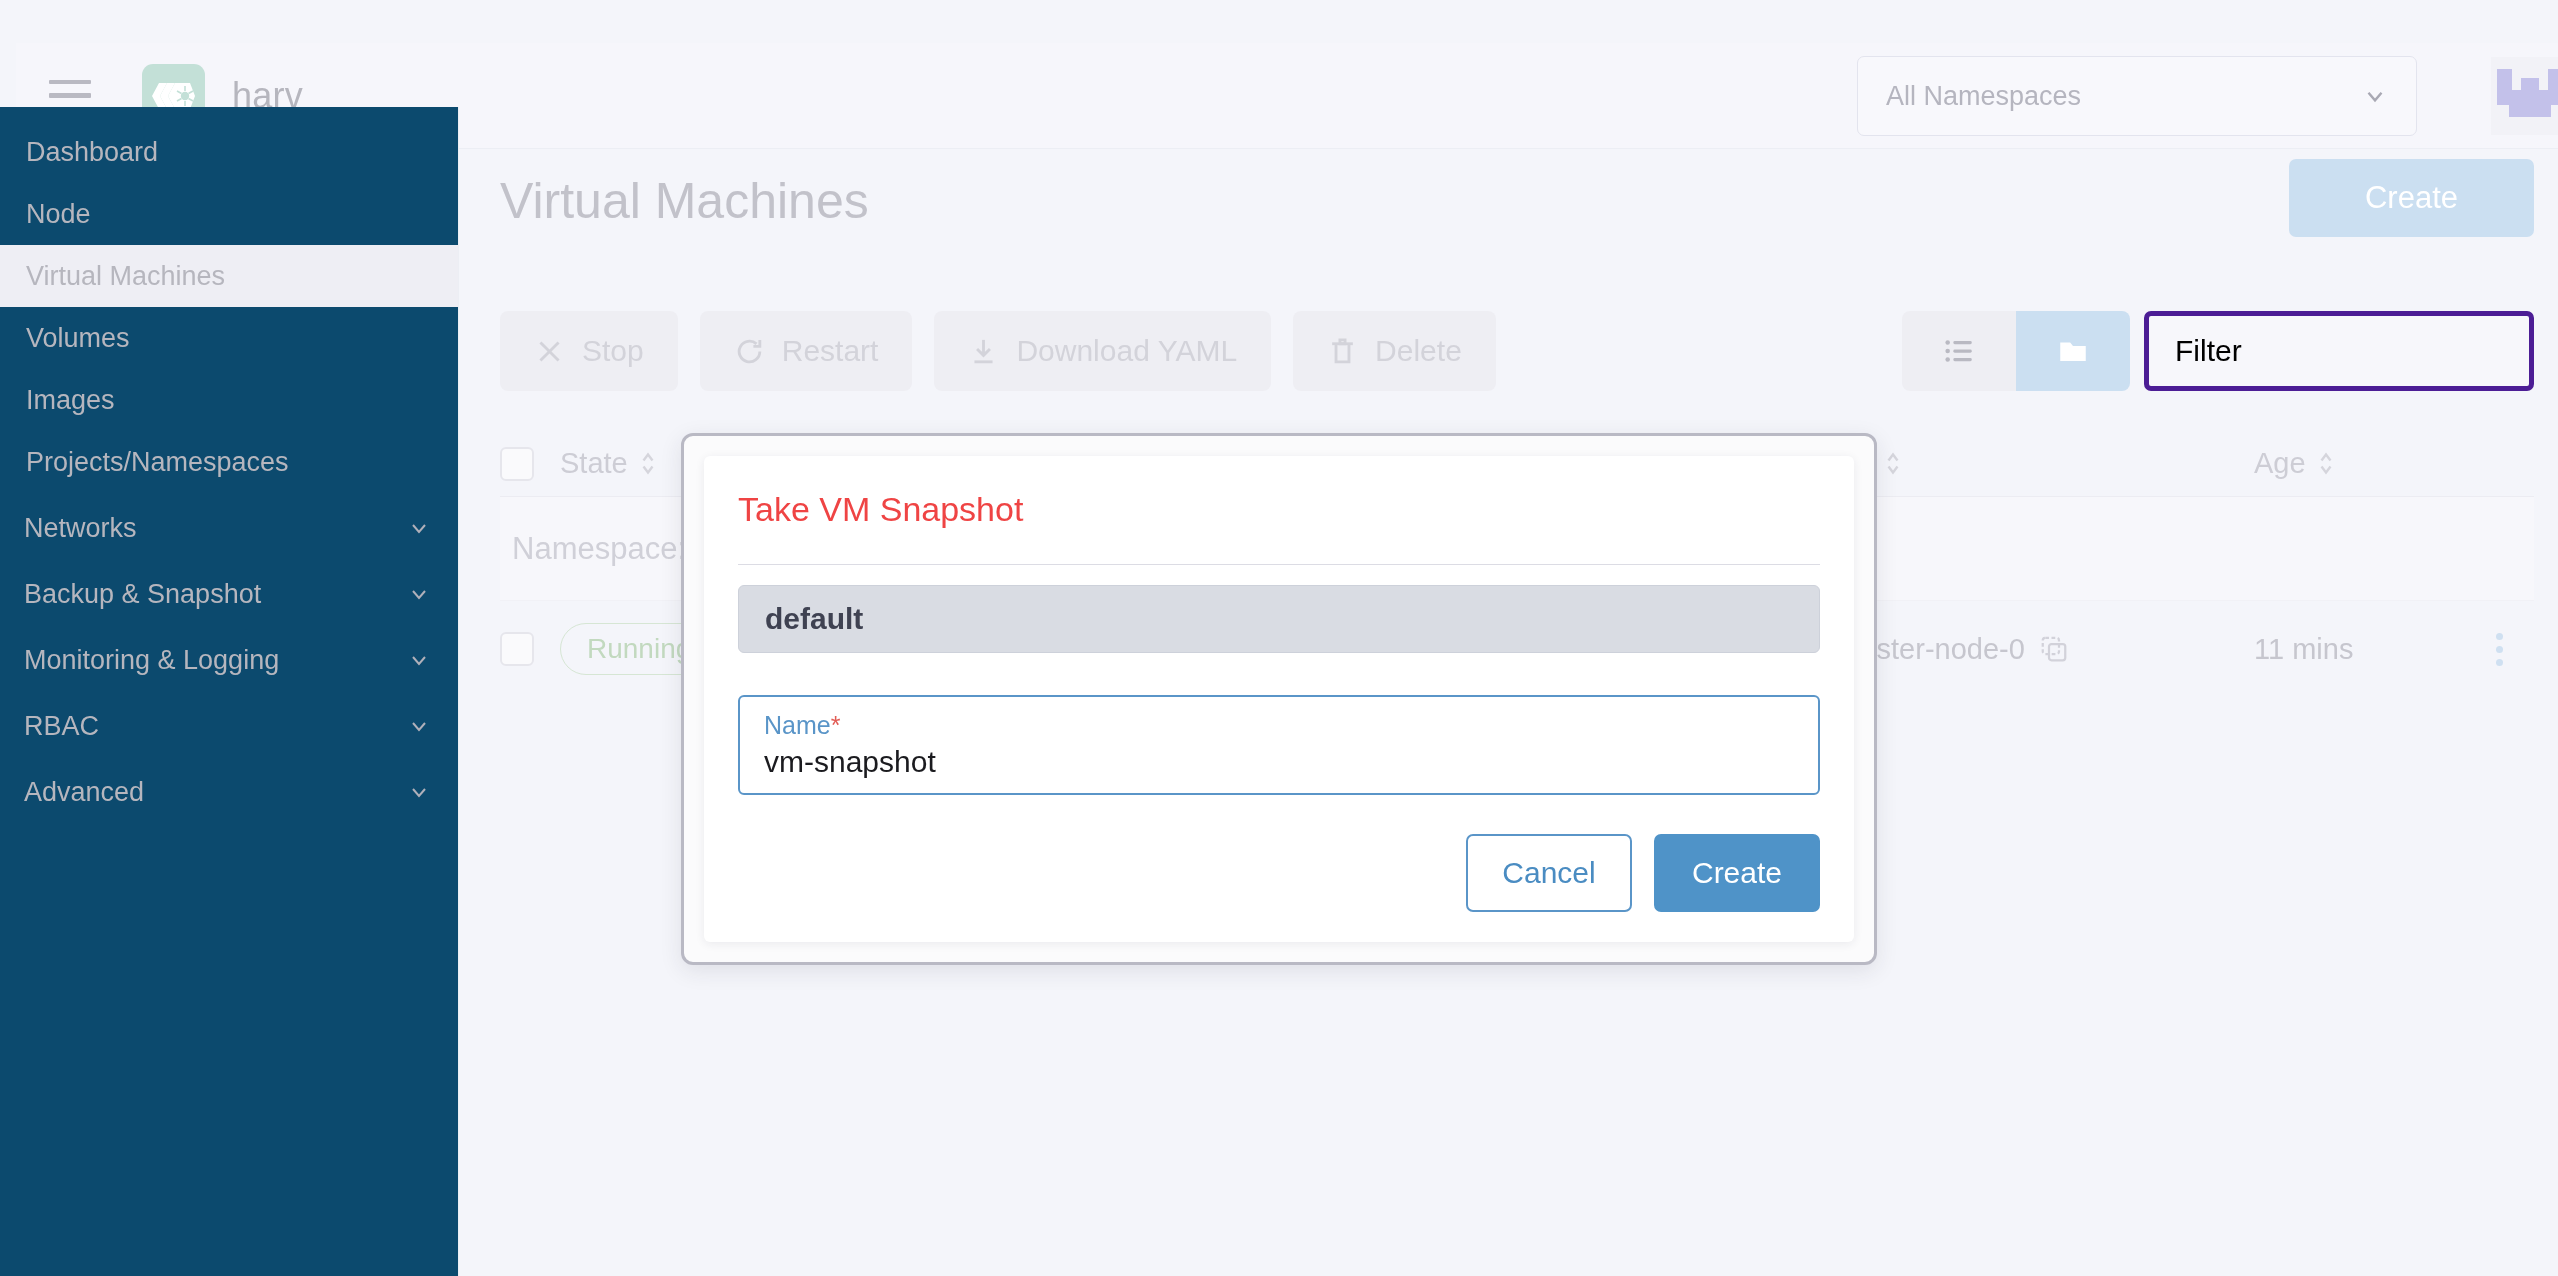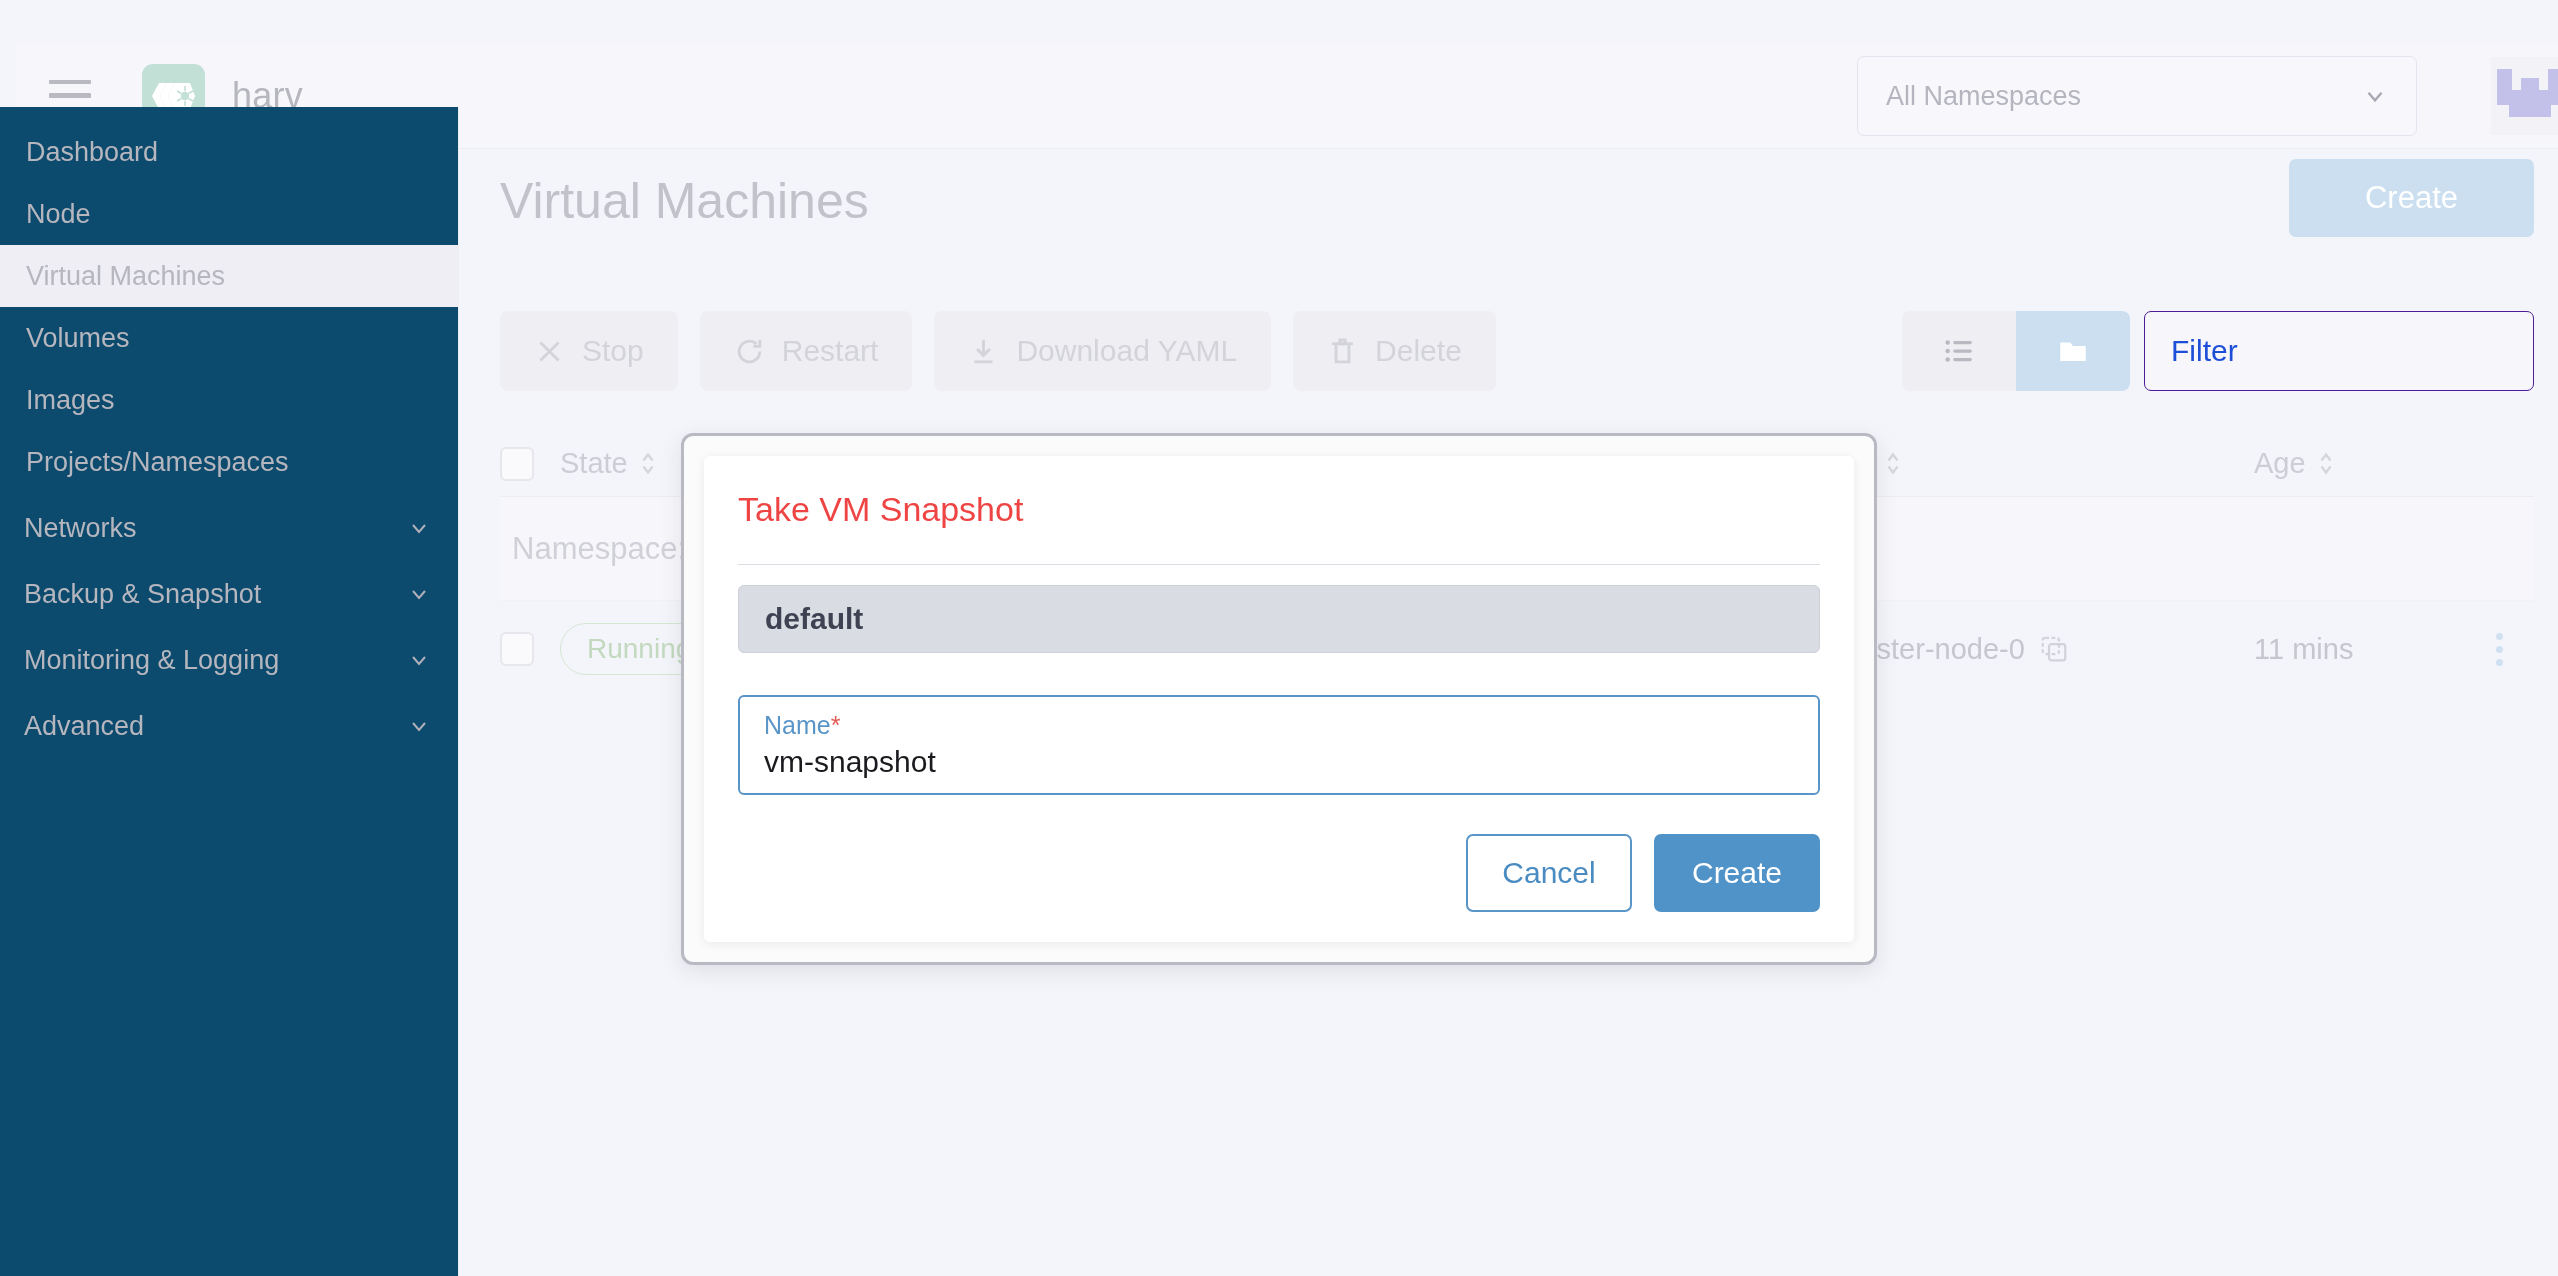--- a/index.html
+++ b/index.html
@@ -101,24 +101,24 @@
   }
   .view-btn {
     width: 114px; height: 80px;
     display: flex; align-items: center; justify-content: center;
     background: #eeeef3; cursor: pointer;
   }
   .view-btn.active { background: #cbdff1; }
   .filter-box {
     position: absolute; right: 24px; top: 204px;
     width: 390px; height: 80px;
-    border: 1px solid #4c1d95; border-radius: 7px;
+    border: 5px solid #4c1d95; border-radius: 7px;
     background: #f7f7fb;
     display: flex; align-items: center; padding: 0 26px;
-    font-size: 30px; color: #1d4ed8; cursor: text;
+    font-size: 30px; color: #000000; cursor: text;
   }
 
   
   .table { position: absolute; left: 40px; top: 324px; right: 24px; }
   .thead {
     display: flex; align-items: center; height: 66px;
     border-bottom: 1px solid #ececf2;
     color: #cdcdd5; font-size: 29px;
   }
   .th { display: flex; align-items: center; gap: 10px; }
@@ -287,20 +287,26 @@
           <polyline points="6 9 12 16 18 9"></polyline>
         </svg>
     </div>
     <div class="nav-item nav-group">
       <span class="nav-label">Monitoring &amp; Logging</span>
       <svg class="chev" viewBox="0 0 24 24" fill="none" stroke="currentColor" stroke-width="2">
           <polyline points="6 9 12 16 18 9"></polyline>
         </svg>
     </div>
     <div class="nav-item nav-group">
+      <span class="nav-label">RBAC</span>
+      <svg class="chev" viewBox="0 0 24 24" fill="none" stroke="currentColor" stroke-width="2">
+          <polyline points="6 9 12 16 18 9"></polyline>
+        </svg>
+    </div>
+    <div class="nav-item nav-group">
       <span class="nav-label">Advanced</span>
       <svg class="chev" viewBox="0 0 24 24" fill="none" stroke="currentColor" stroke-width="2">
           <polyline points="6 9 12 16 18 9"></polyline>
         </svg>
     </div>
   </div>
 
   <div class="main">
 
     <div class="page-title">Virtual Machines</div>

